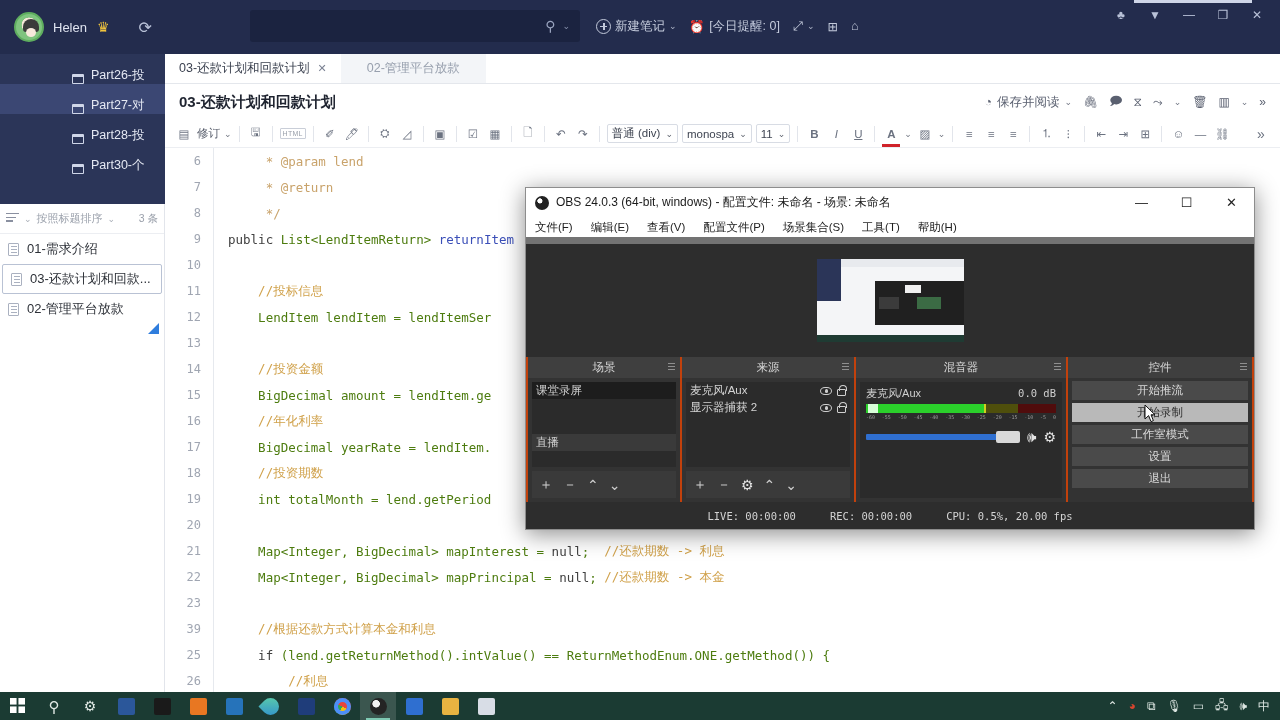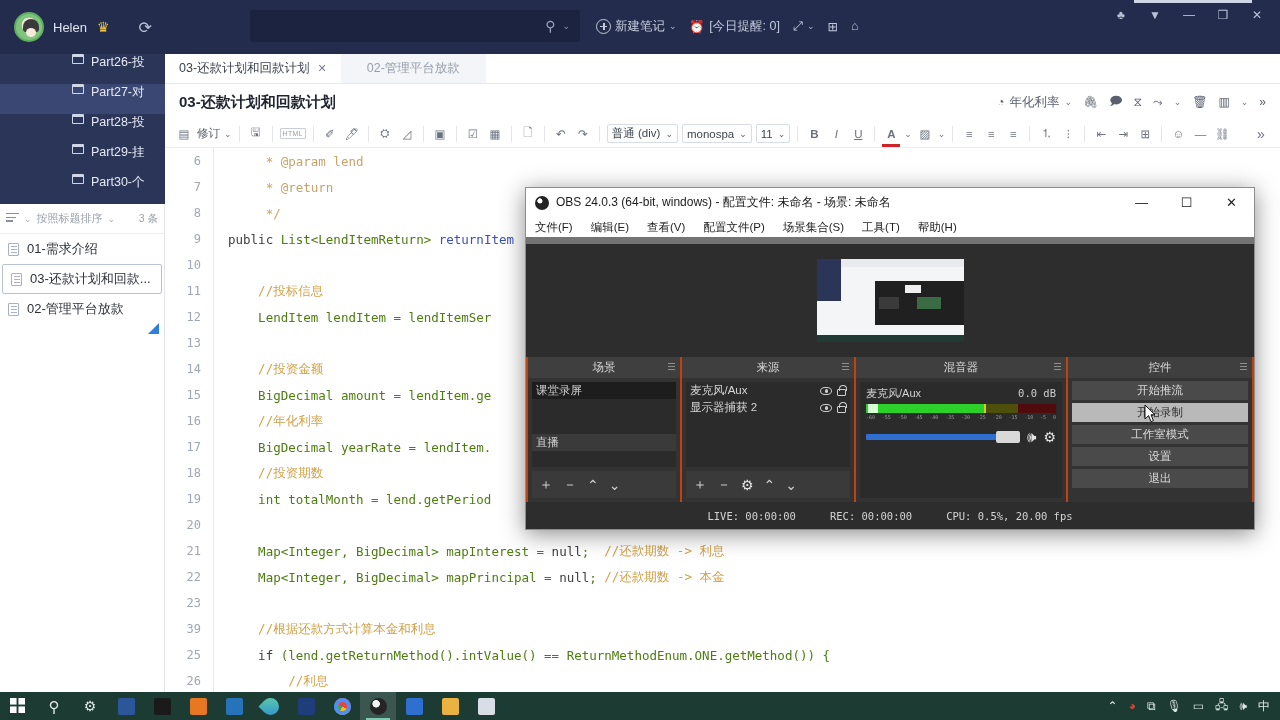--- a/index.html
+++ b/index.html
@@ -71,21 +71,21 @@
     position: absolute; left: 1134px; top: 0px; width: 118px; height: 3px;
     background: #cfd6e8;
   }
 
   
   .folder-panel {
     position: absolute; left: 0; top: 54px; width: 165px; height: 150px;
     background: #2b3558; overflow: hidden;
   }
   .folder-row {
-    height: 30px; display: flex; align-items: flex-start;
+    height: 30px; display: flex; align-items: flex-end;
     padding-left: 72px; color: #e6eaf4; font-size: 12.5px; gap: 7px;
     white-space: nowrap;
   }
   .folder-row.sel { background: #3b4773; }
   .fico {
     width: 12px; height: 10px; border: 1.2px solid #cfd6e8; border-radius: 1px;
     border-top-width: 3px; display: inline-block; flex: none;
   }
   .folder-fade {
     position: absolute; left: 0; top: 188px; width: 165px; height: 16px;
@@ -400,24 +400,20 @@
           <span class="fico"></span>
           <span>Part26-投</span>
         </div>
         <div class="folder-row sel">
           <span class="fico"></span>
           <span>Part27-对</span>
         </div>
         <div class="folder-row">
           <span class="fico"></span>
           <span>Part28-投</span>
-        </div>
-        <div class="folder-row">
-          <span class="fico"></span>
-          <span>Part29-挂</span>
         </div>
         <div class="folder-row">
           <span class="fico"></span>
           <span>Part30-个</span>
         </div>
       </div>
     <div class="folder-fade"></div>
 
     <div class="notelist">
       <div class="nl-toolbar">
@@ -457,21 +453,21 @@
           <div class="tab inactive">
             <span>02-管理平台放款</span>
           </div>
         </div>
 
       <div class="doc-title-row">
         <div class="doc-title">03-还款计划和回款计划</div>
         <div class="doc-actions">
           <div class="lbl">
             <span>◔</span>
-            <span>年化利率</span>
+            <span>保存并阅读</span>
             <span class="chev">⌄</span>
           </div>
           <span>🖇</span>
           <span>🗩</span>
           <span>⧖</span>
           <span>⤳</span>
           <span class="chev">⌄</span>
           <span>🗑</span>
           <span>▥</span>
           <span class="chev">⌄</span>

